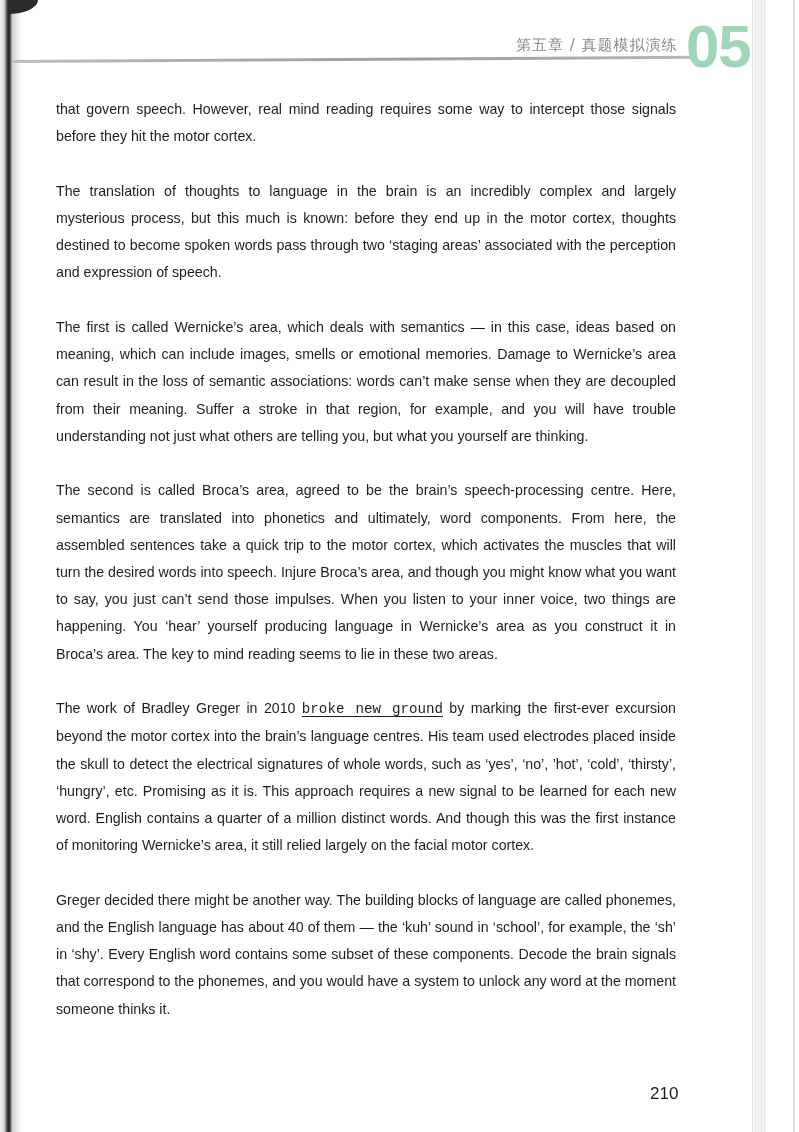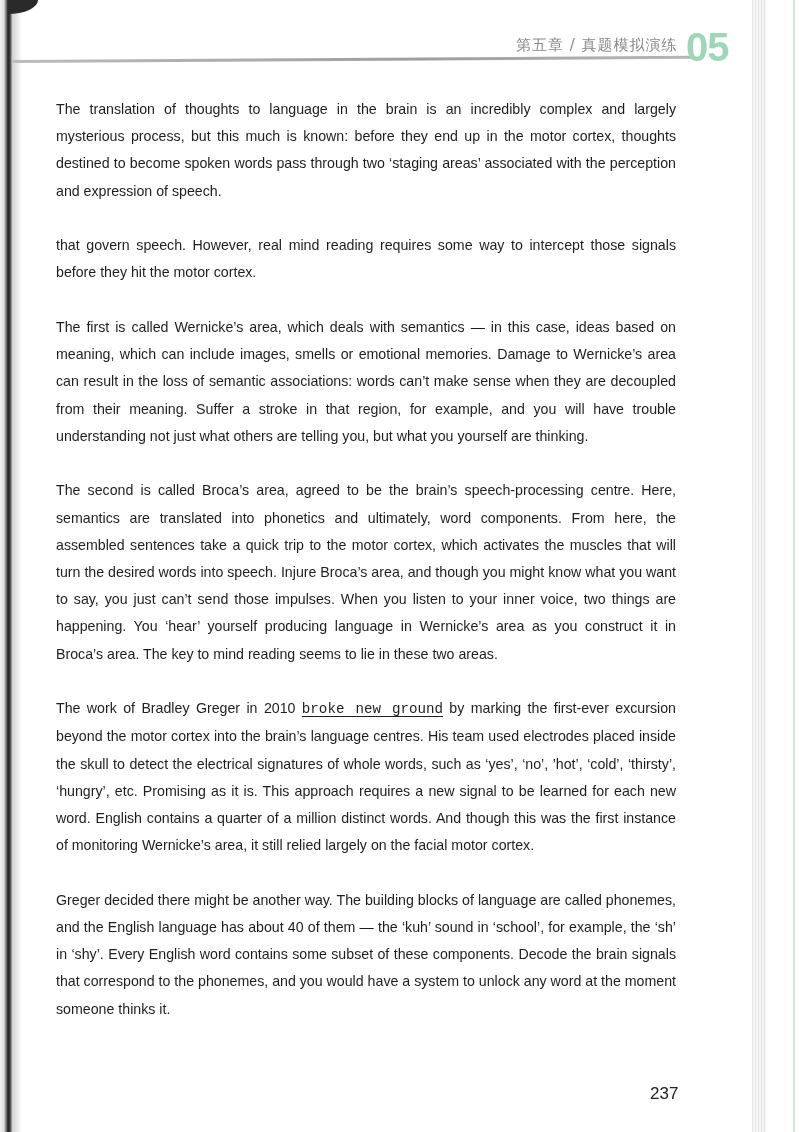--- a/index.html
+++ b/index.html
@@ -27,21 +27,21 @@
       transform: rotate(-0.35deg); transform-origin: left center;
     }
     .running-head {
       position: absolute; left: 516px; top: 36px;
       font-family: "DejaVu Sans", sans-serif;
       font-size: 15px; color: #8a8a8a; letter-spacing: 1px;
     }
     .chapter-num {
       position: absolute; left: 686px; top: 24px;
       font-family: "Liberation Sans", sans-serif; font-weight: bold;
-      font-size: 40px; color: #9fd6b8; letter-spacing: -1px; line-height: 46px;
+      font-size: 60px; color: #9fd6b8; letter-spacing: -1px; line-height: 46px;
     }
     .edge-lines {
       position: absolute; left: 752px; top: 0; width: 14px; height: 1132px;
       background: repeating-linear-gradient(90deg, #e2e2e2 0, #e2e2e2 1px, #f6f6f6 1px, #f6f6f6 3px);
       opacity: 0.9;
     }
     .edge-green {
       position: absolute; left: 793px; top: 0; width: 2px; height: 1132px;
       background: #cfe6d6;
     }
@@ -66,21 +66,21 @@
 <div class="spine-shadow"></div>
 <div class="corner-dark"></div>
 <div class="header-rule"></div>
 <div class="edge-lines"></div>
 <div class="edge-green"></div>
 
 <div class="running-head">第五章 / 真题模拟演练</div>
 <div class="chapter-num">05</div>
 
 <div class="body-text">
+  <p>that govern speech. However, real mind reading requires some way to intercept those signals before they hit the motor cortex.</p>
   <p>The translation of thoughts to language in the brain is an incredibly complex and largely mysterious process, but this much is known: before they end up in the motor cortex, thoughts destined to become spoken words pass through two ‘staging areas’ associated with the perception and expression of speech.</p>
-  <p>that govern speech. However, real mind reading requires some way to intercept those signals before they hit the motor cortex.</p>
   <p>The first is called Wernicke’s area, which deals with semantics — in this case, ideas based on meaning, which can include images, smells or emotional memories. Damage to Wernicke’s area can result in the loss of semantic associations: words can’t make sense when they are decoupled from their meaning. Suffer a stroke in that region, for example, and you will have trouble understanding not just what others are telling you, but what you yourself are thinking.</p>
   <p>The second is called Broca’s area, agreed to be the brain’s speech-processing centre. Here, semantics are translated into phonetics and ultimately, word components. From here, the assembled sentences take a quick trip to the motor cortex, which activates the muscles that will turn the desired words into speech. Injure Broca’s area, and though you might know what you want to say, you just can’t send those impulses. When you listen to your inner voice, two things are happening. You ‘hear’ yourself producing language in Wernicke’s area as you construct it in Broca’s area. The key to mind reading seems to lie in these two areas.</p>
   <p><span>The work of Bradley Greger in 2010 </span><span class="underlined">broke new ground</span><span> by marking the first-ever excursion beyond the motor cortex into the brain’s language centres. His team used electrodes placed inside the skull to detect the electrical signatures of whole words, such as ‘yes’, ‘no’, ’hot’, ‘cold’, ‘thirsty’, ‘hungry’, etc. Promising as it is. This approach requires a new signal to be learned for each new word. English contains a quarter of a million distinct words. And though this was the first instance of monitoring Wernicke’s area, it still relied largely on the facial motor cortex.</span></p>
   <p>Greger decided there might be another way. The building blocks of language are called phonemes, and the English language has about 40 of them — the ‘kuh’ sound in ‘school’, for example, the ‘sh’ in ‘shy’. Every English word contains some subset of these components. Decode the brain signals that correspond to the phonemes, and you would have a system to unlock any word at the moment someone thinks it.</p>
 </div>
 
-<div class="page-number">237</div>
+<div class="page-number">210</div>
 
 </body></html>

